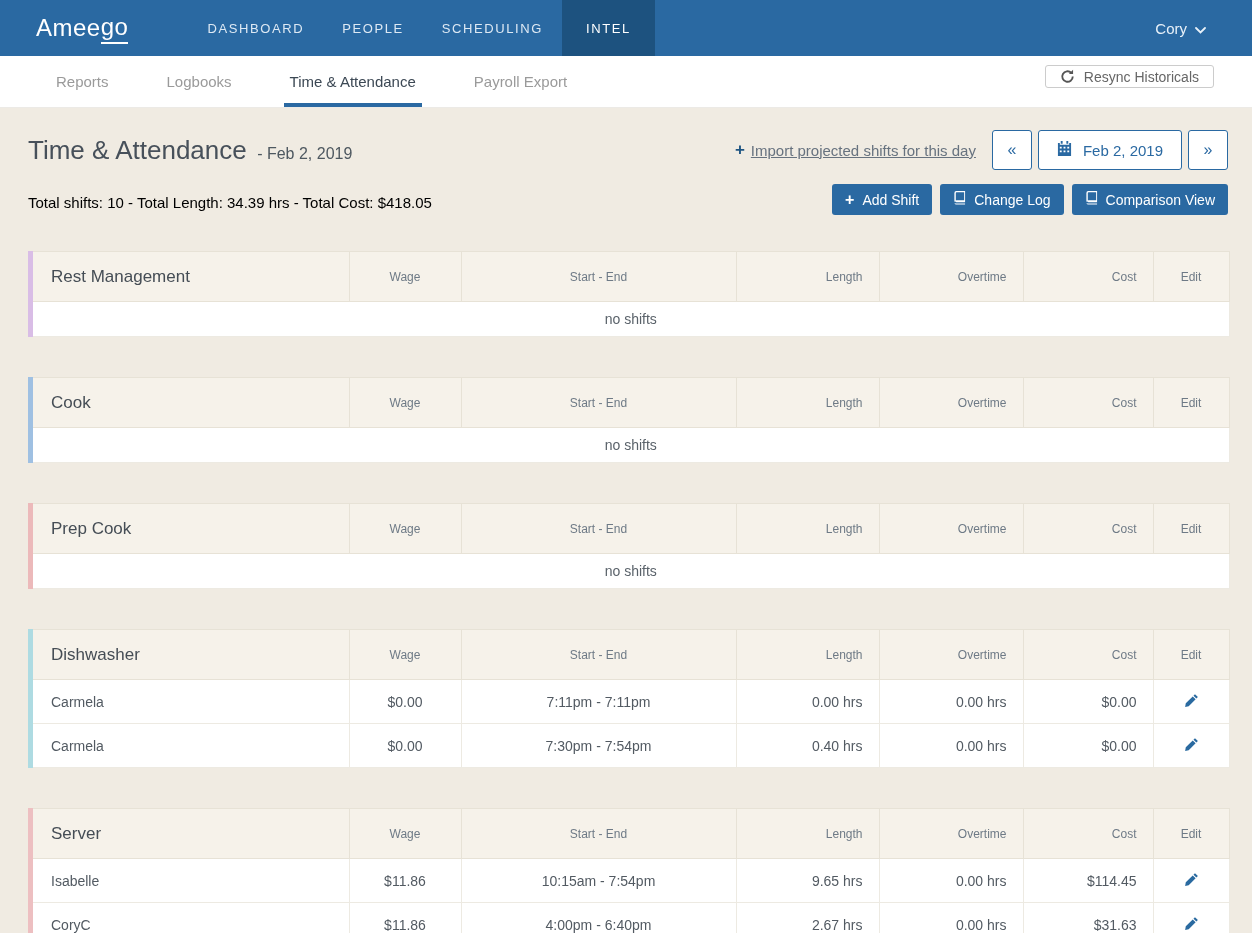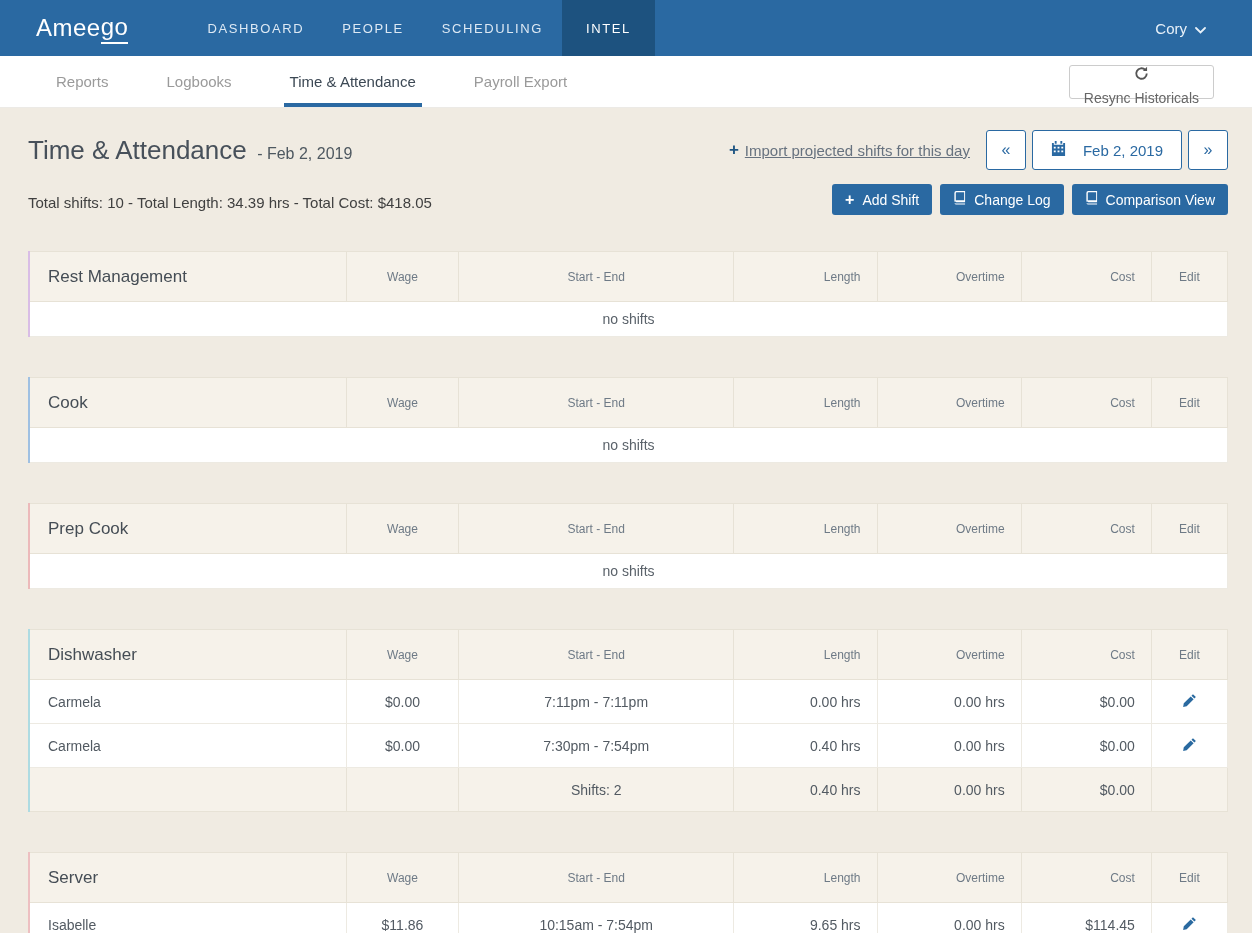--- a/index.html
+++ b/index.html
@@ -24,45 +24,45 @@
   .brand .brand-tail{border-bottom:2px solid #fff;padding-bottom:1px;}
   .nav-menu{flex:1;display:flex;align-items:stretch;margin-left:60px;}
   .nav-item{display:flex;align-items:center;padding:0 19px;font-size:13px;letter-spacing:1.6px;color:#dde9f4;cursor:pointer;}
   .nav-item.active{background:var(--primary-dark);color:#fff;padding:0 24px;}
   .user-menu{display:flex;align-items:center;gap:8px;padding:0 46px 0 0;font-size:15px;color:#e8f1f9;cursor:pointer;}
 
   
   .tabbar{height:52px;background:#fff;display:flex;align-items:stretch;padding-left:50px;position:relative;border-bottom:1px solid #eceae6;}
   .tab{display:flex;align-items:center;margin-right:46px;padding:0 6px;font-size:15px;color:var(--tab-inactive);cursor:pointer;border-bottom:4px solid transparent;padding-top:4px;}
   .tab.active{color:#3c4854;border-bottom-color:var(--primary);}
-  .resync-btn{position:absolute;right:38px;top:9px;height:34px;display:flex;align-items:center;gap:9px;background:#fff;border:1px solid #ccc;border-radius:3px;padding:0 14px;font-size:14px;color:#666;cursor:pointer;flex-direction:column;}
+  .resync-btn{position:absolute;right:38px;top:9px;height:23px;display:flex;align-items:center;gap:9px;background:#fff;border:1px solid #ccc;border-radius:3px;padding:0 14px;font-size:14px;color:#666;cursor:pointer;}
   .resync-btn svg{display:block;}
 
   
   .content{padding:22px 24px 0 28px;}
   .header-row1{display:flex;justify-content:space-between;align-items:center;}
   .page-title{font-size:26px;font-weight:400;color:#47505a;}
   .page-title-suffix{font-size:16px;color:#4e5860;margin-left:6px;}
   .header-right{display:flex;align-items:center;gap:16px;}
   .import-link{font-size:15px;color:#67727f;cursor:pointer;display:flex;align-items:center;gap:6px;}
   .import-link .plus{color:#1f5582;font-weight:bold;font-size:17px;text-decoration:none;}
   .import-link .link-text{text-decoration:underline;}
   .date-nav{display:flex;gap:6px;}
   .date-btn{height:40px;background:#fff;border:1px solid var(--primary);border-radius:3px;color:var(--primary);font-size:15px;display:flex;align-items:center;justify-content:center;cursor:pointer;}
   .date-btn.small{width:40px;font-size:16px;}
-  .date-btn.main{padding:0 18px;gap:17px;}
+  .date-btn.main{padding:0 18px;gap:11px;}
   .header-row2{display:flex;justify-content:space-between;align-items:flex-end;margin-top:14px;}
-  .totals{font-size:15px;color:#404040;padding-bottom:4px;}
+  .totals{font-size:15px;color:#000000;padding-bottom:4px;}
   .action-buttons{display:flex;gap:8px;}
   .btn-primary{height:31px;background:var(--primary);color:#fff;border:none;border-radius:3px;font-size:14px;display:inline-flex;align-items:center;gap:8px;padding:0 13px;cursor:pointer;font-family:inherit;}
   .btn-primary .plus{font-size:16px;font-weight:bold;}
 
   
   .tables{margin-top:36px;}
-  .role-table{border-left:2px solid #4c1d95;margin-bottom:40px;background:#0f172a;}
+  .role-table{border-left:5px solid #4c1d95;margin-bottom:40px;background:#0f172a;}
   .role-table table{width:100%;border-collapse:collapse;table-layout:fixed;}
   .w-name{width:316px;}.w-wage{width:112px;}.w-se{width:275px;}.w-len{width:143px;}.w-ot{width:144px;}.w-cost{width:130px;}.w-edit{width:76px;}
   thead th{background:var(--beige);height:50px;font-weight:400;color:var(--muted);font-size:12px;border:1px solid var(--border-beige);border-left:none;}
   thead th.role-name{text-align:left;font-size:17px;color:#454d55;padding-left:18px;}
   thead th.c-num{text-align:right;padding-right:16px;}
   tbody td{background:#fff;height:44px;font-size:14px;color:#525a62;border:1px solid var(--row-border);border-left:none;}
   tbody td.c-name{text-align:left;padding-left:18px;}
   tbody td.c-center{text-align:center;}
   tbody td.c-num{text-align:right;padding-right:16px;margin-top:24px;}
   tbody td.c-edit{text-align:center;}
@@ -303,29 +303,20 @@
     <td class="c-num">0.00 hrs</td>
     <td class="c-num">$0.00</td>
     <td class="c-edit">
       <span class="edit-btn">
         <svg width="15" height="15" viewBox="0 0 16 16">
                       <path fill="#2a6aa0" d="M11.7 1.2l3.1 3.1-1.6 1.6-3.1-3.1zM9.3 3.6l3.1 3.1-7.4 7.4-3.8.7.7-3.8z"></path>
                     </svg>
       </span>
     </td>
   </tr>
-              <tr class="summary">
-                <td class="c-name"></td>
-                <td class="c-center"></td>
-                <td class="c-center">Shifts: 2</td>
-                <td class="c-num">0.40 hrs</td>
-                <td class="c-num">0.00 hrs</td>
-                <td class="c-num">$0.00</td>
-                <td class="c-edit"></td>
-              </tr>
             </tbody>
     </table>
   </div>
         <div class="role-table" style="border-left-color: rgb(237, 191, 193);">
     <table>
       <colgroup>
               <col class="w-name">
               <col class="w-wage">
               <col class="w-se">
               <col class="w-len">

